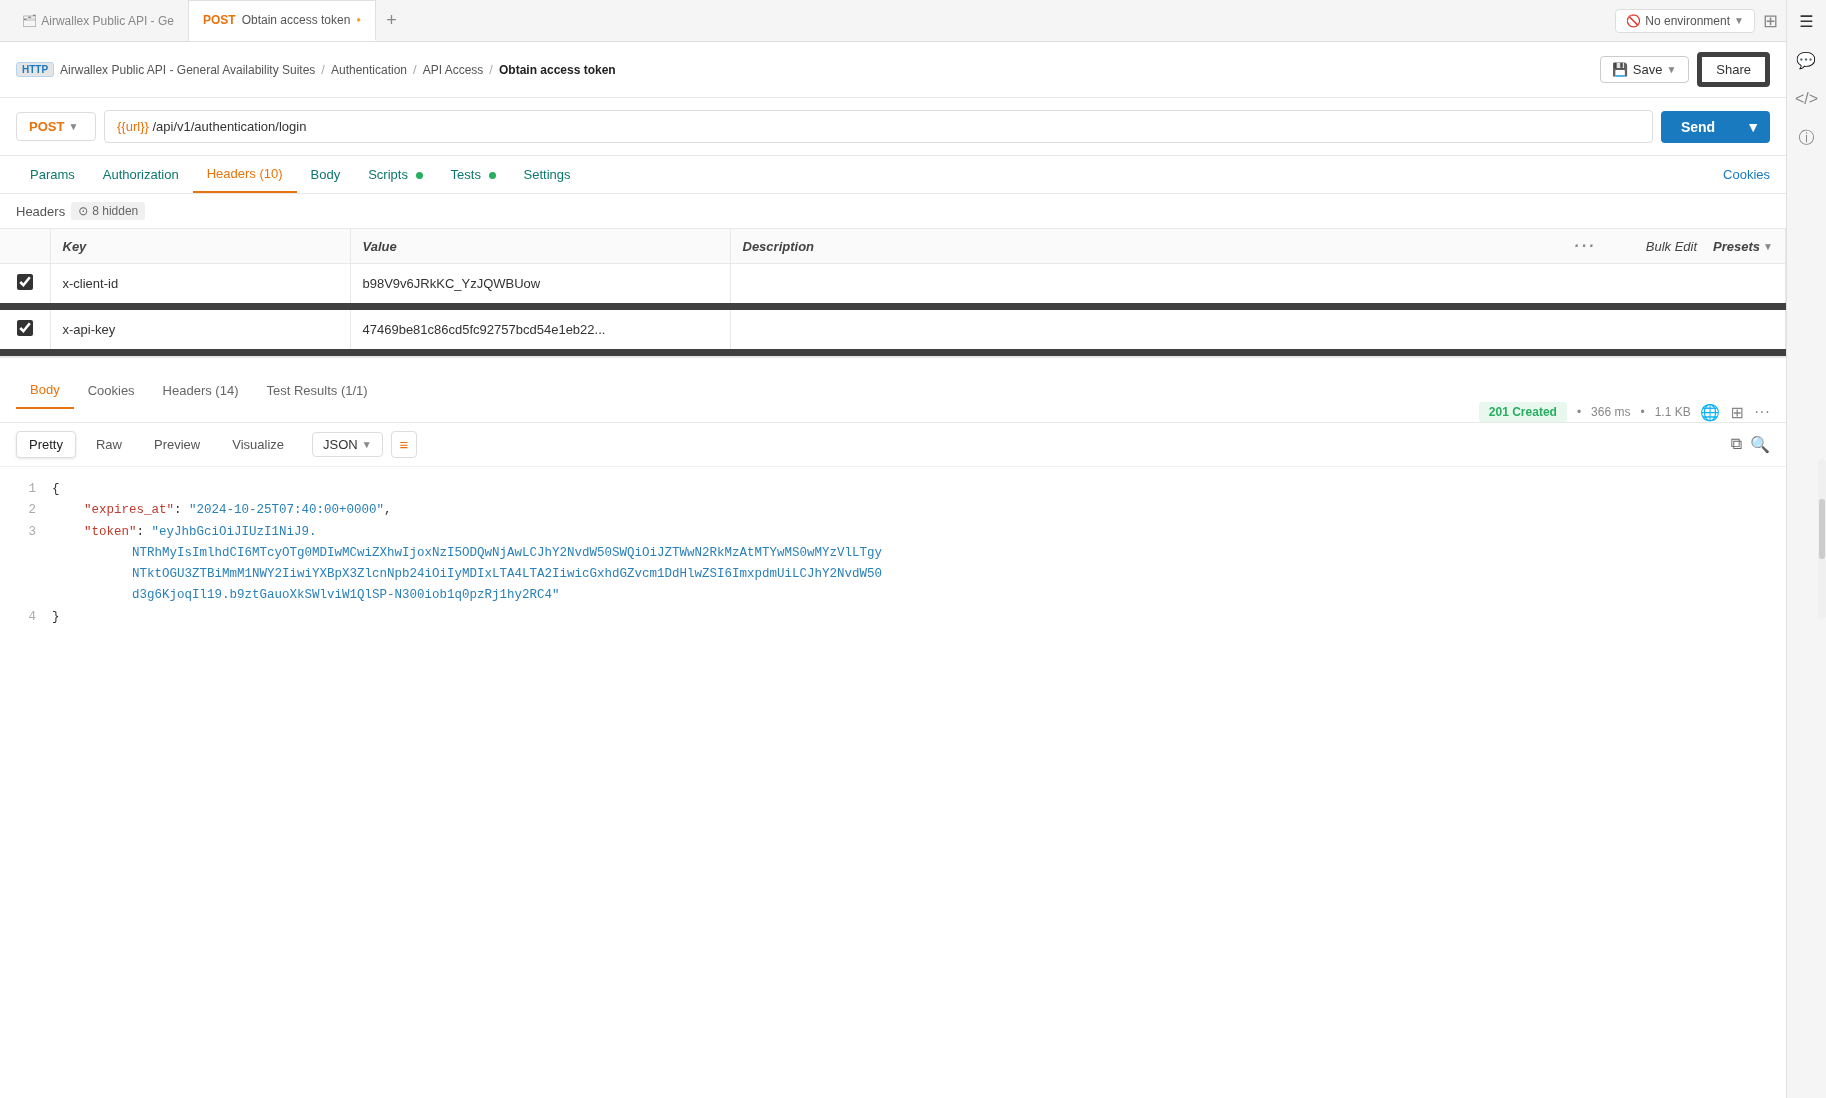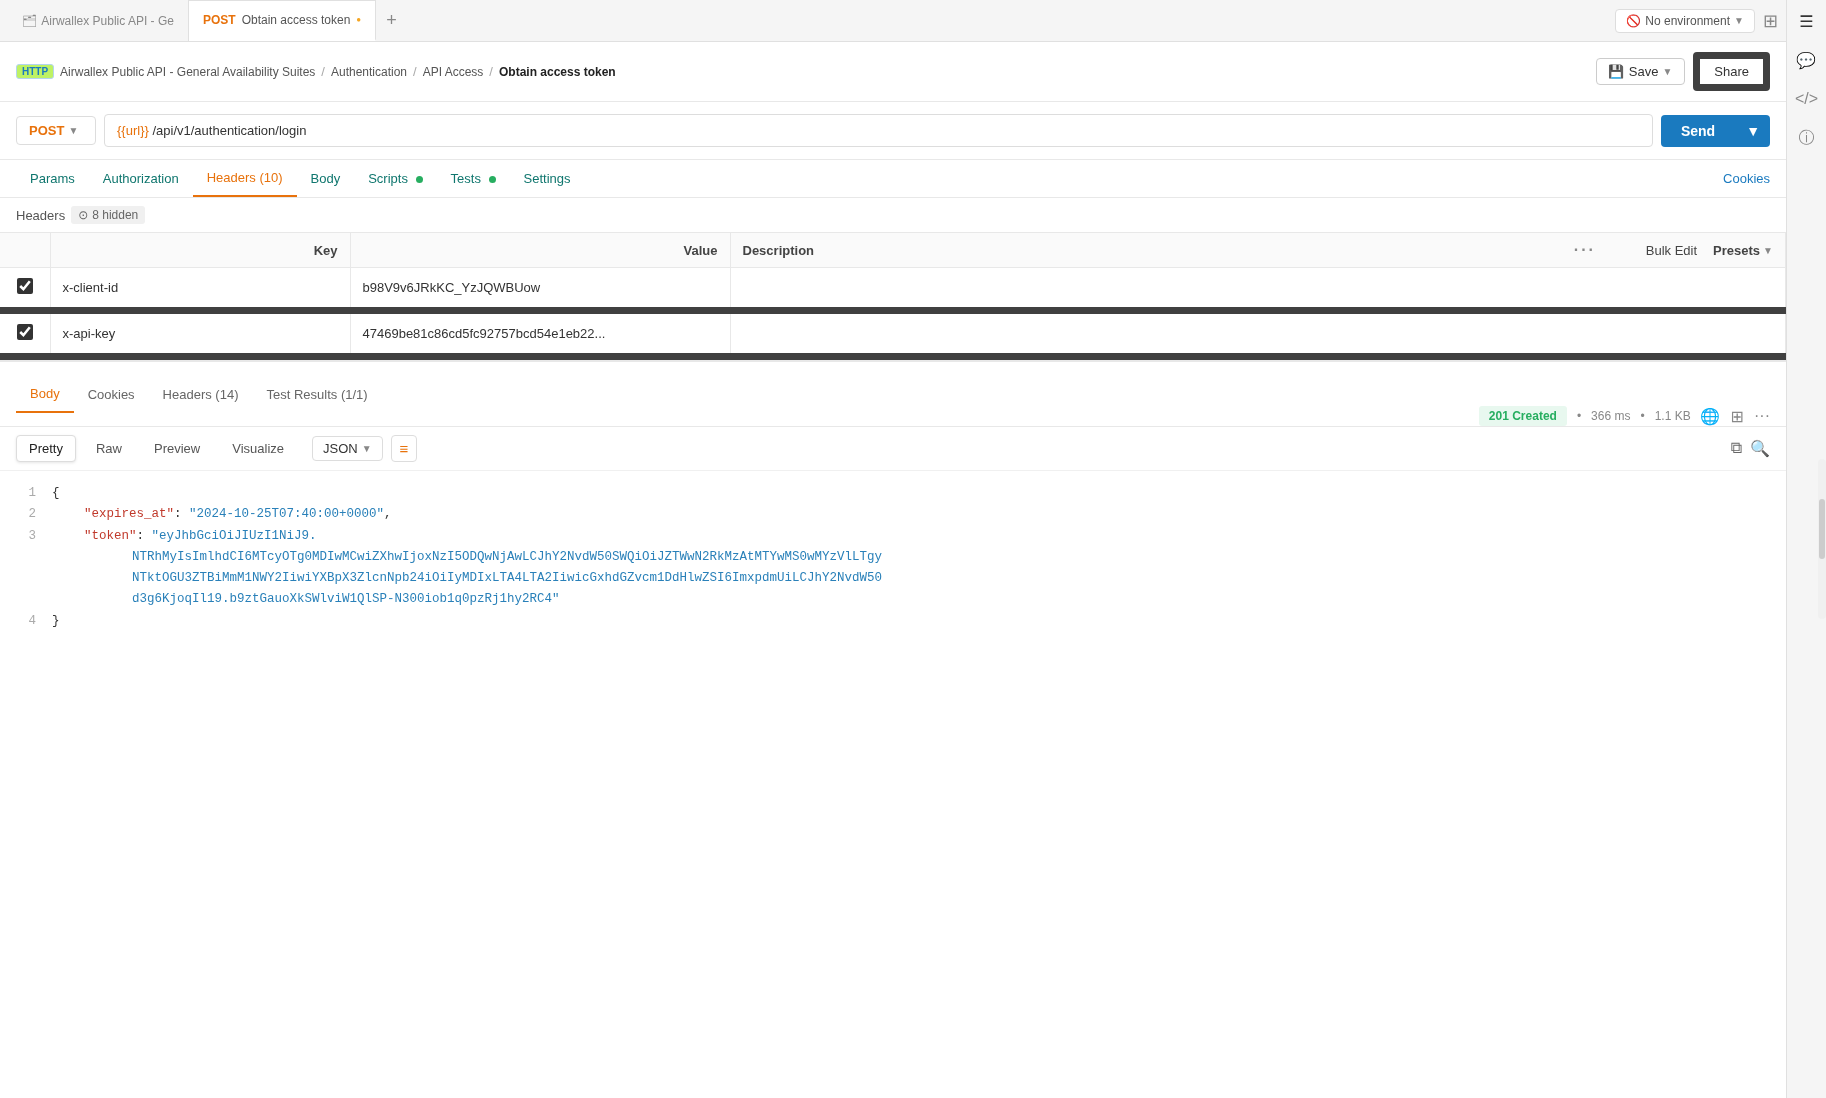--- a/index.html
+++ b/index.html
@@ -11,27 +11,27 @@
     .tab-bar-item.collection { color: #888; font-size: 12px; gap: 4px; }
     .tab-bar-item.active-tab { background: #fff; border-bottom: 2px solid #fff; position: relative; border-top: 1px solid #e0e0e0; margin-top: -1px; }
     .tab-method { color: #e8720c; font-weight: 600; font-size: 12px; }
     .tab-dot { color: #f5a623; font-size: 8px; }
     .tab-plus { padding: 0 10px; color: #888; font-size: 18px; cursor: pointer; }
     .tab-bar-right { margin-left: auto; display: flex; align-items: center; gap: 8px; }
     .env-selector { display: flex; align-items: center; gap: 4px; border: 1px solid #ddd; border-radius: 4px; padding: 4px 10px; font-size: 12px; color: #555; cursor: pointer; background: #fff; }
 
     
     .breadcrumb-bar { display: flex; align-items: center; padding: 10px 16px; border-bottom: 1px solid #e8e8e8; gap: 6px; }
-    .breadcrumb-http-badge { background: #bef264; color: #1a7abf; border: 1px solid #b3d4f0; border-radius: 3px; padding: 1px 5px; font-size: 10px; font-weight: 600; }
+    .breadcrumb-http-badge { background: #e5e5e5; color: #1a7abf; border: 1px solid #b3d4f0; border-radius: 3px; padding: 1px 5px; font-size: 10px; font-weight: 600; }
     .breadcrumb-sep { color: #aaa; }
     .breadcrumb-item { color: #555; font-size: 12px; cursor: pointer; }
     .breadcrumb-item.active { color: #222; font-weight: 600; }
     .breadcrumb-actions { margin-left: auto; display: flex; align-items: center; gap: 8px; }
     .save-btn { display: flex; align-items: center; gap: 4px; border: 1px solid #ccc; border-radius: 4px; padding: 5px 12px; background: #fff; cursor: pointer; font-size: 13px; }
-    .share-btn { border: 7px solid #404040; border-radius: 4px; padding: 5px 14px; background: #fff; cursor: pointer; font-size: 13px; }
+    .share-btn { border: 5px solid #404040; border-radius: 4px; padding: 5px 14px; background: #fff; cursor: pointer; font-size: 13px; }
 
     
     .url-bar { display: flex; align-items: center; padding: 12px 16px; gap: 8px; border-bottom: 1px solid #e8e8e8; }
     .method-selector { display: flex; align-items: center; gap: 4px; border: 1px solid #ddd; border-radius: 4px; padding: 6px 12px; background: #fff; cursor: pointer; min-width: 80px; }
     .method-text { color: #e8720c; font-weight: 700; font-size: 13px; }
     .url-input { flex: 1; border: 1px solid #ddd; border-radius: 4px; padding: 8px 12px; font-size: 13px; color: #333; outline: none; }
     .url-var { color: #e8720c; }
     .send-btn { display: flex; align-items: center; background: #1a7abf; color: #fff; border: none; border-radius: 4px; padding: 8px 0; font-size: 14px; font-weight: 600; cursor: pointer; }
     .send-main { padding: 0 20px; }
     .send-divider { width: 1px; background: rgba(255,255,255,0.3); height: 100%; }
@@ -44,21 +44,21 @@
     .tab-count { color: #e8720c; }
     .tab-dot-green { display: inline-block; width: 7px; height: 7px; background: #27ae60; border-radius: 50%; margin-left: 4px; }
     .cookies-link { margin-left: auto; color: #1a7abf; font-size: 13px; cursor: pointer; }
 
     
     .headers-subbar { display: flex; align-items: center; padding: 8px 16px; border-bottom: 1px solid #e8e8e8; gap: 6px; color: #555; font-size: 13px; }
     .hidden-badge { display: flex; align-items: center; gap: 4px; background: #f0f0f0; border-radius: 3px; padding: 2px 7px; font-size: 12px; color: #666; cursor: pointer; }
 
     
     .headers-table { width: 100%; border-collapse: collapse; }
-    .headers-table th { text-align: right; padding: 8px 12px; border-bottom: 1px solid #e8e8e8; border-right: 1px solid #e8e8e8; color: #444; font-weight: 600; font-size: 13px; background: #fafafa; }
+    .headers-table th { text-align: left; padding: 8px 12px; border-bottom: 1px solid #e8e8e8; border-right: 1px solid #e8e8e8; color: #444; font-weight: 600; font-size: 13px; background: #fafafa; font-style: italic; }
     .headers-table td { padding: 10px 12px; border-bottom: 7px solid #404040; border-right: 1px solid #e8e8e8; vertical-align: middle; font-size: 13px; margin-left: 44px; }
     .headers-table .key-col { width: 300px; }
     .headers-table .val-col { width: 380px; }
     .headers-table .desc-col { }
     .checkbox-cell { width: 50px; text-align: center; }
     .checkbox { width: 16px; height: 16px; accent-color: #333; }
     .th-actions { display: flex; align-items: center; gap: 16px; }
     .dots-icon { color: #888; font-size: 16px; cursor: pointer; letter-spacing: 2px; }
     .bulk-edit-btn { color: #444; font-size: 13px; cursor: pointer; font-weight: 500; padding-left: 34px; }
     .presets-btn { display: flex; align-items: center; gap: 3px; color: #444; font-size: 13px; cursor: pointer; }

